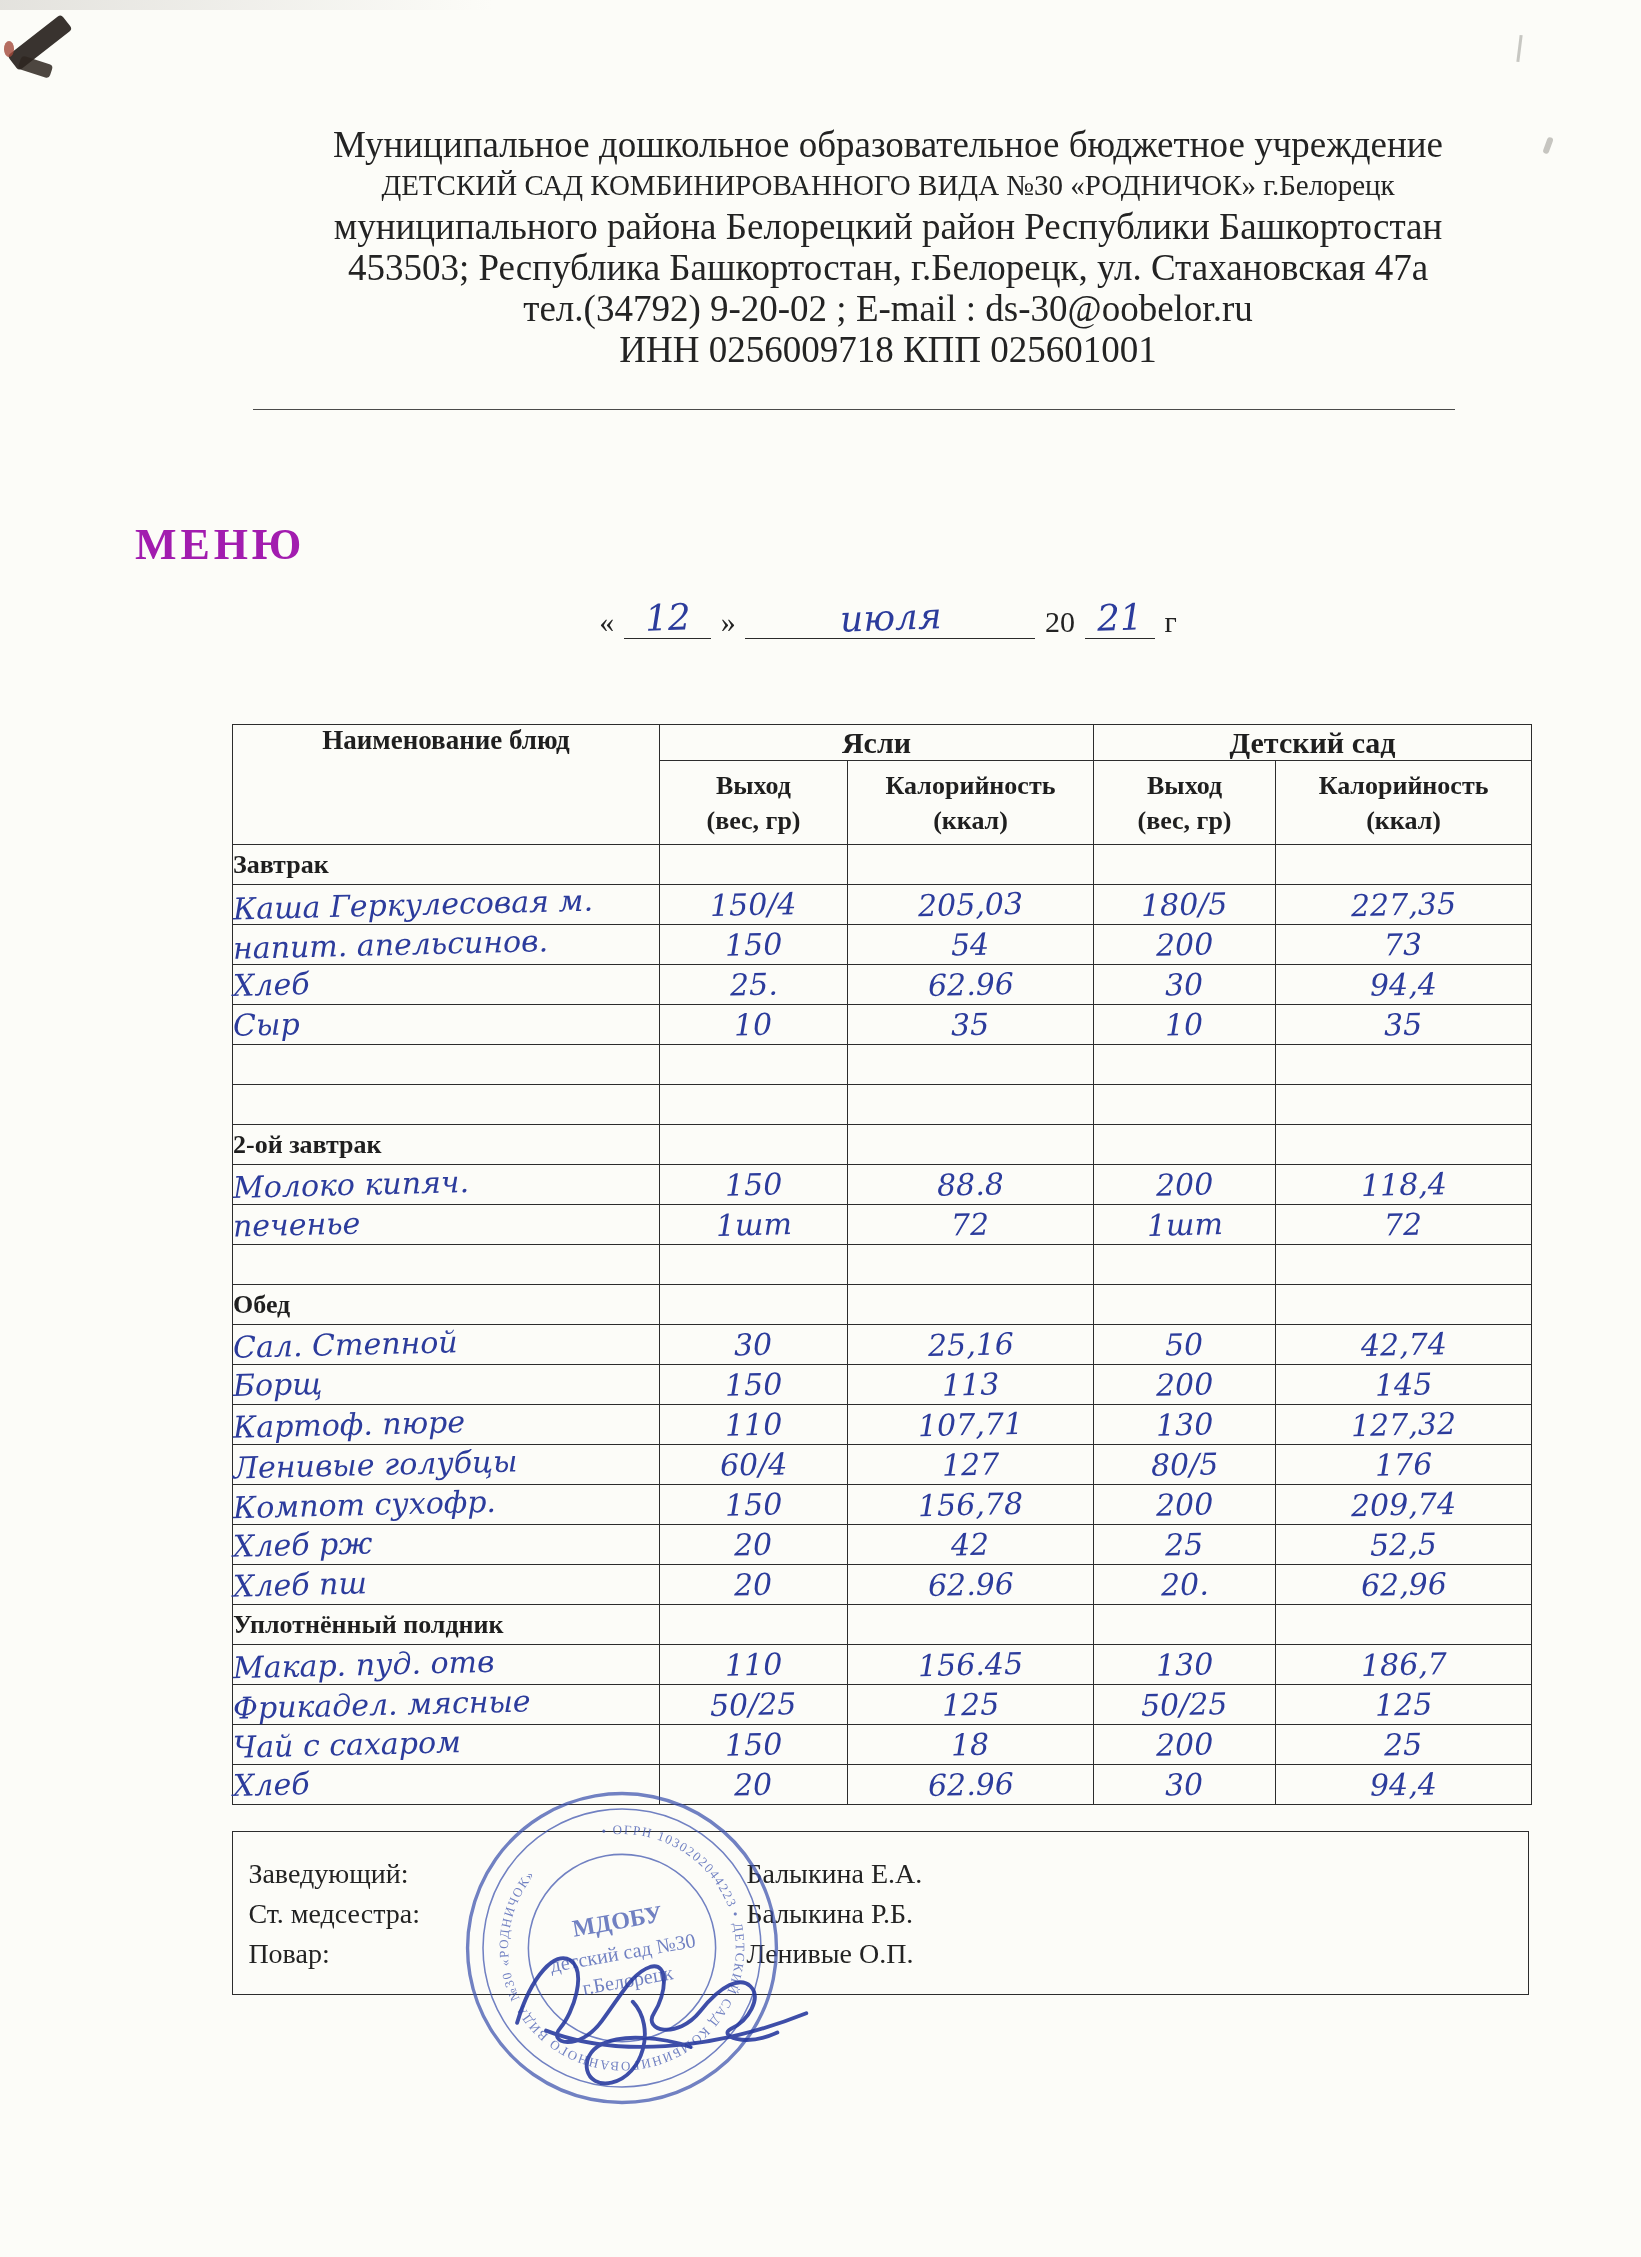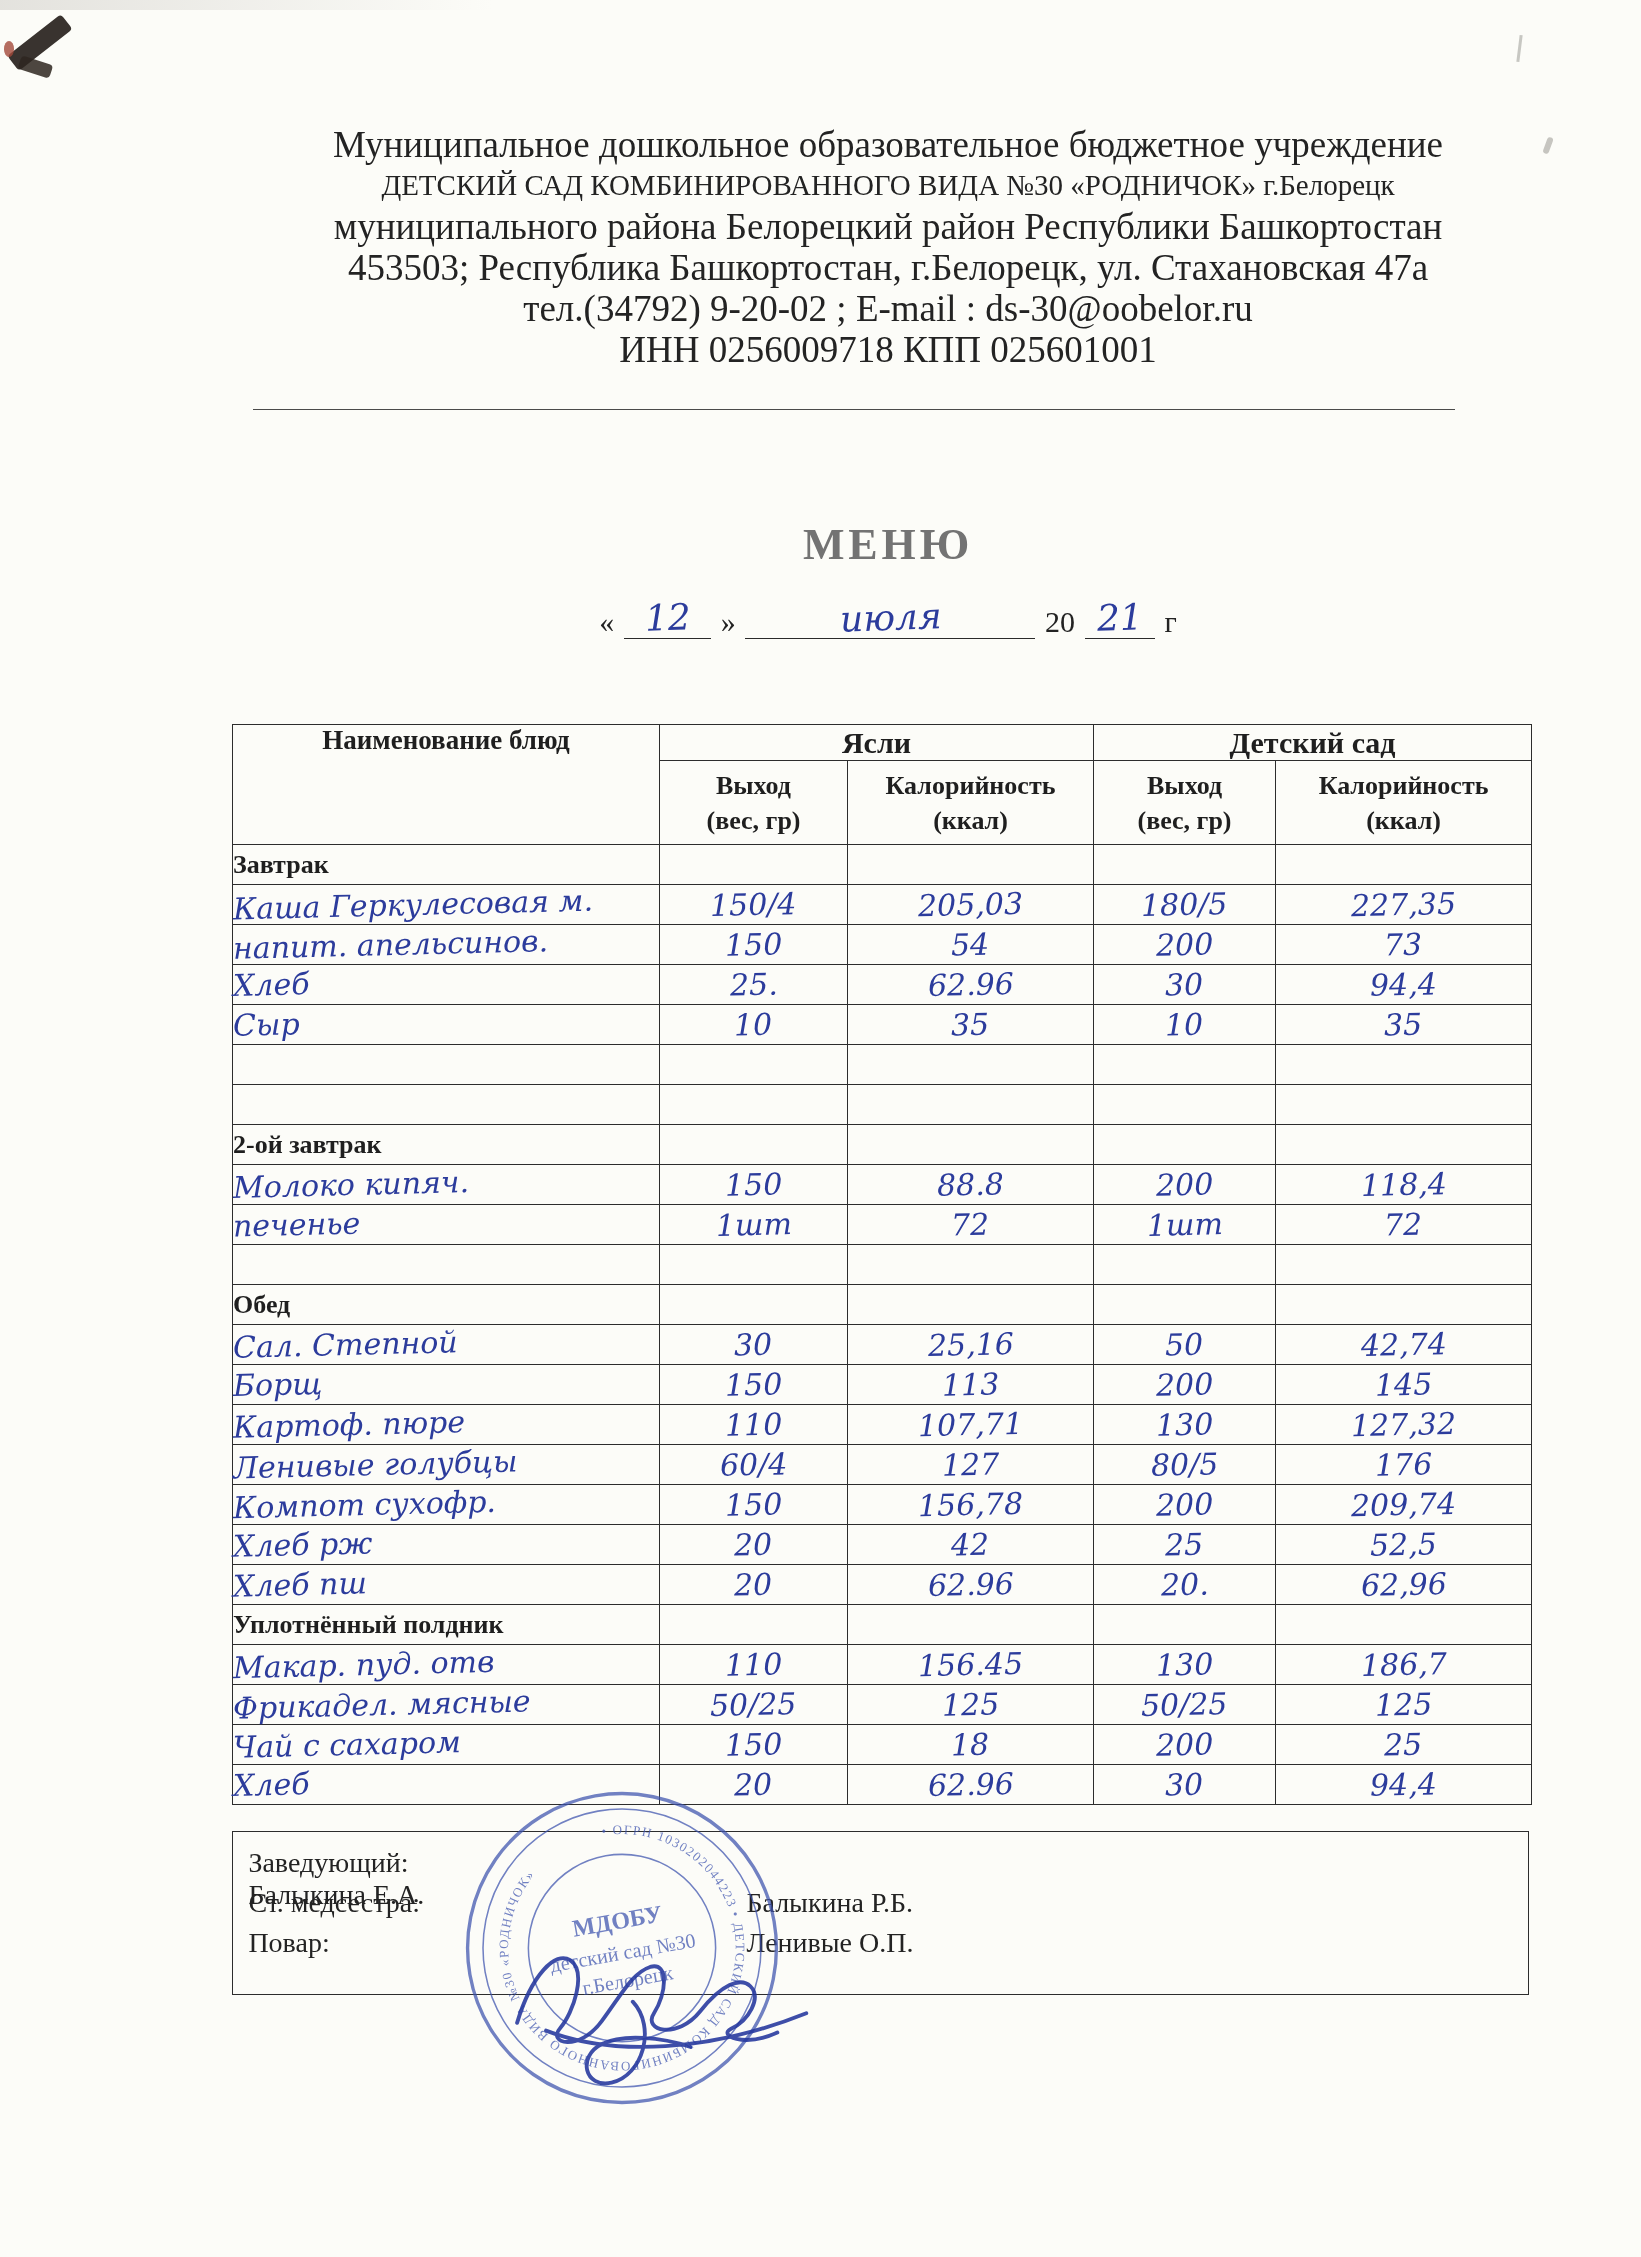--- a/index.html
+++ b/index.html
@@ -23,22 +23,22 @@
   .letterhead .org-name { font-size:29px; }
 
   .separator {
     position:absolute; left:253px; top:409px; width:1202px; height:0;
     border-top:1.9px solid #4a4a4a;
   }
 
   
   .doc-title {
     position:absolute; left:135px; top:519px; width:1506px;
-    text-align:center; font-size:44px; font-weight:bold; letter-spacing:3.9px;
-    color:#737373;
+    font-size:44px; font-weight:bold; letter-spacing:3.9px;
+    color:#a21caf;
   }
   .date-row {
     position:absolute; left:135px; top:585px; width:1506px; height:54px;
     display:flex; justify-content:center; align-items:flex-end; gap:9.7px;
     font-size:30px; color:#232323;
   }
   .u-line { border-bottom:1.9px solid #2a2a2a; text-align:center; }
   .u-day   { width:87px; }
   .u-month { width:290px; }
   .u-year  { width:70px; }
@@ -70,21 +70,21 @@
   .sec-label { font-size:26px; font-weight:bold; color:#1f1f1f; }
   td .hw { font-size:30px; display:inline-block; transform:rotate(-1.4deg); }
   td.c-val { text-align:center; }
 
   
   .footer-box {
     position:absolute; left:232px; top:1831px; width:1295px; height:162px;
     border:1.9px solid #2d2d2d;
   }
   .official-row { display:flex; align-items:baseline; height:40px; }
-  .official-row:first-child { margin-top:15px;flex-direction:column; }
+  .official-row:first-child { margin-top:26px; }
   .off-label { margin-left:15.4px; width:498px; font-size:28px; color:#232323; }
   .off-name  { font-size:28px; color:#232323; }
 
   
   .stamp {
     position:absolute; left:456px; top:1782px; width:332px; height:332px;
     opacity:.72; transform:rotate(-10deg); pointer-events:none;
   }
   .signature {
     position:absolute; left:488px; top:1859px; width:357px; height:241px;

